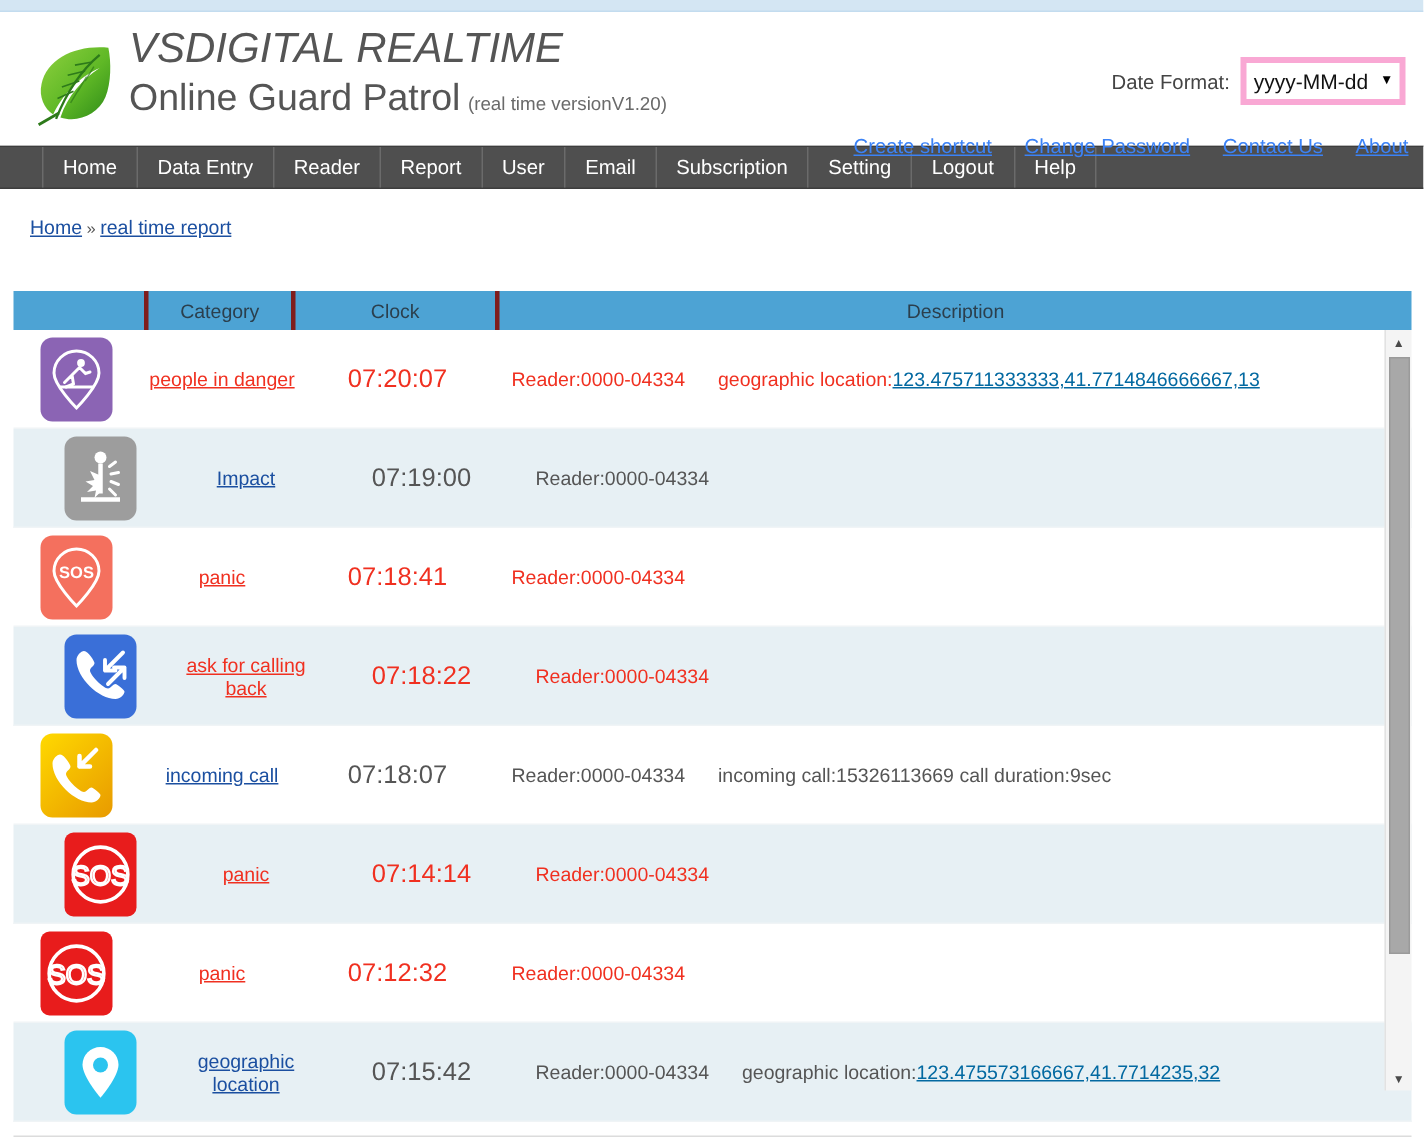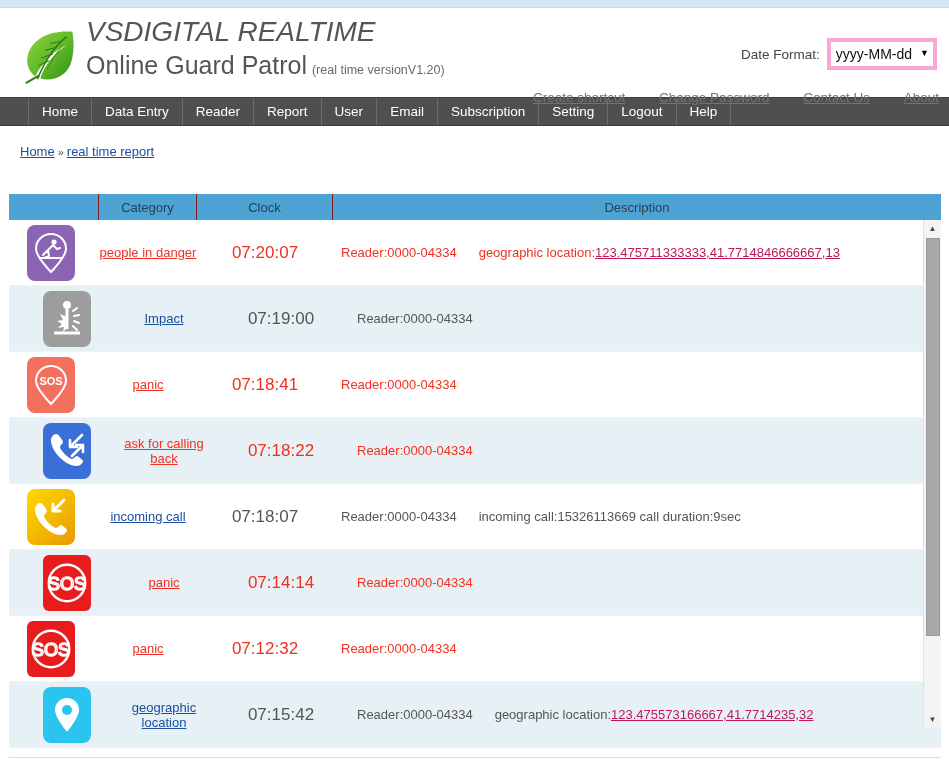--- a/index.html
+++ b/index.html
@@ -101,23 +101,23 @@
 
   
   .top-links {
     position: absolute;
     right: 10px;
     top: 82px;
     font-size: 13.5px;
     white-space: nowrap;
   }
   .top-links a {
-    color: #737373;
+    color: #3b82f6;
     text-decoration: underline;
-    margin-left: 30px;
+    margin-left: 18px;
   }
 
   
   .navbar {
     height: 27px;
     background: #4f4f4f;
     display: flex;
     align-items: stretch;
     border-top: 1px solid #3d3d3d;
     border-bottom: 1px solid #3d3d3d;
@@ -168,21 +168,21 @@
     display: flex;
     height: 26px;
     background: #4da3d4;
     color: #2b3f4d;
     font-size: 13px;
   }
   .tbl-header > div {
     display: flex;
     align-items: center;
     justify-content: center;
-    border-right: 1px solid #7f1d1d;
+    border-right: 3px solid #7f1d1d;
     box-sizing: border-box;
   }
   .tbl-header > div:last-child { border-right: none; }
 
   .col-icon  { width: 90px; flex: 0 0 90px; }
   .col-cat   { width: 98px; flex: 0 0 98px; }
   .col-clock { width: 136px; flex: 0 0 136px; }
   .col-desc  { flex: 1 1 auto; }
 
   .tbl-body {
@@ -219,21 +219,21 @@
   .clock-txt { font-size: 17px; }
   .desc-txt  { font-size: 13px; white-space: nowrap; }
 
   .alert  { color: #f03020; }
   .normal { color: #555555; }
   .alert .cat-link  { color: #f03020; }
   .normal .cat-link { color: #1b4fa0; }
 
   .geo-label { margin-right: 0px; }
   .geo-link {
-    color: #be185d;
+    color: #0369a1;
     text-decoration: underline;
     cursor: pointer;
   }
   .desc-extra { margin-left: 22px; }
 
   
   .icon-tile {
     width: 48px;
     height: 56px;
     border-radius: 8px;

